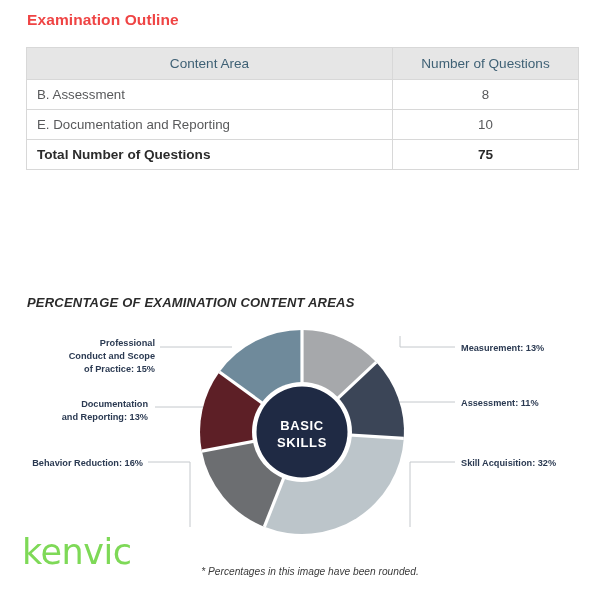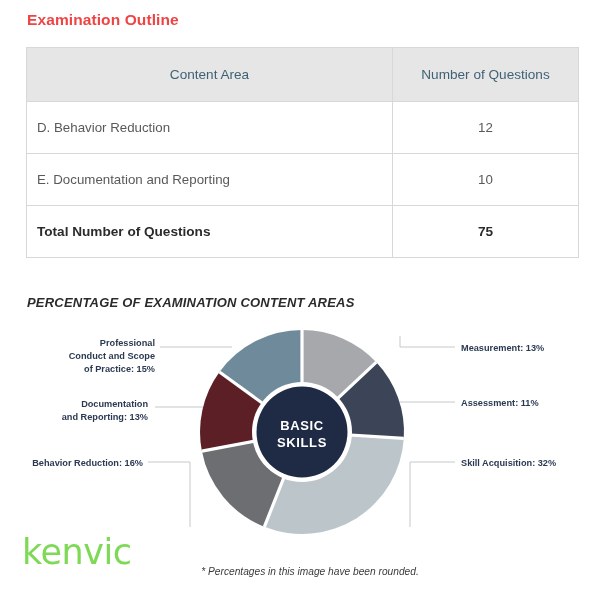--- a/index.html
+++ b/index.html
@@ -30,21 +30,21 @@
   .exam-table {
     position: absolute;
     left: 26px;
     top: 47px;
     width: 510px;
     border-collapse: collapse;
     table-layout: fixed;
   }
   .exam-table th, .exam-table td {
     border: 1px solid #d8d8d8;
-    padding: 12px 10px;
+    padding: 1px 10px;
     height: 27px;
     font-size: 13.3px;
     font-weight: normal;
     color: #58595b;
     vertical-align: middle;
   }
   .exam-table thead th {
     background: #e6e6e6;
     color: #3f6175;
     text-align: center;
@@ -129,22 +129,22 @@
 
 <table class="exam-table">
   <thead>
     <tr>
       <th class="col-area">Content Area</th>
       <th class="col-num">Number of Questions</th>
     </tr>
   </thead>
   <tbody>
     <tr>
-      <td class="col-area">D. Behavior Reduction</td>
-      <td class="col-num">12</td>
+      <td class="col-area">B. Assessment</td>
+      <td class="col-num">8</td>
     </tr>
     <tr>
       <td class="col-area">E. Documentation and Reporting</td>
       <td class="col-num">10</td>
     </tr>
     <tr class="total-row">
       <td class="col-area">Total Number of Questions</td>
       <td class="col-num">75</td>
     </tr>
   </tbody>

